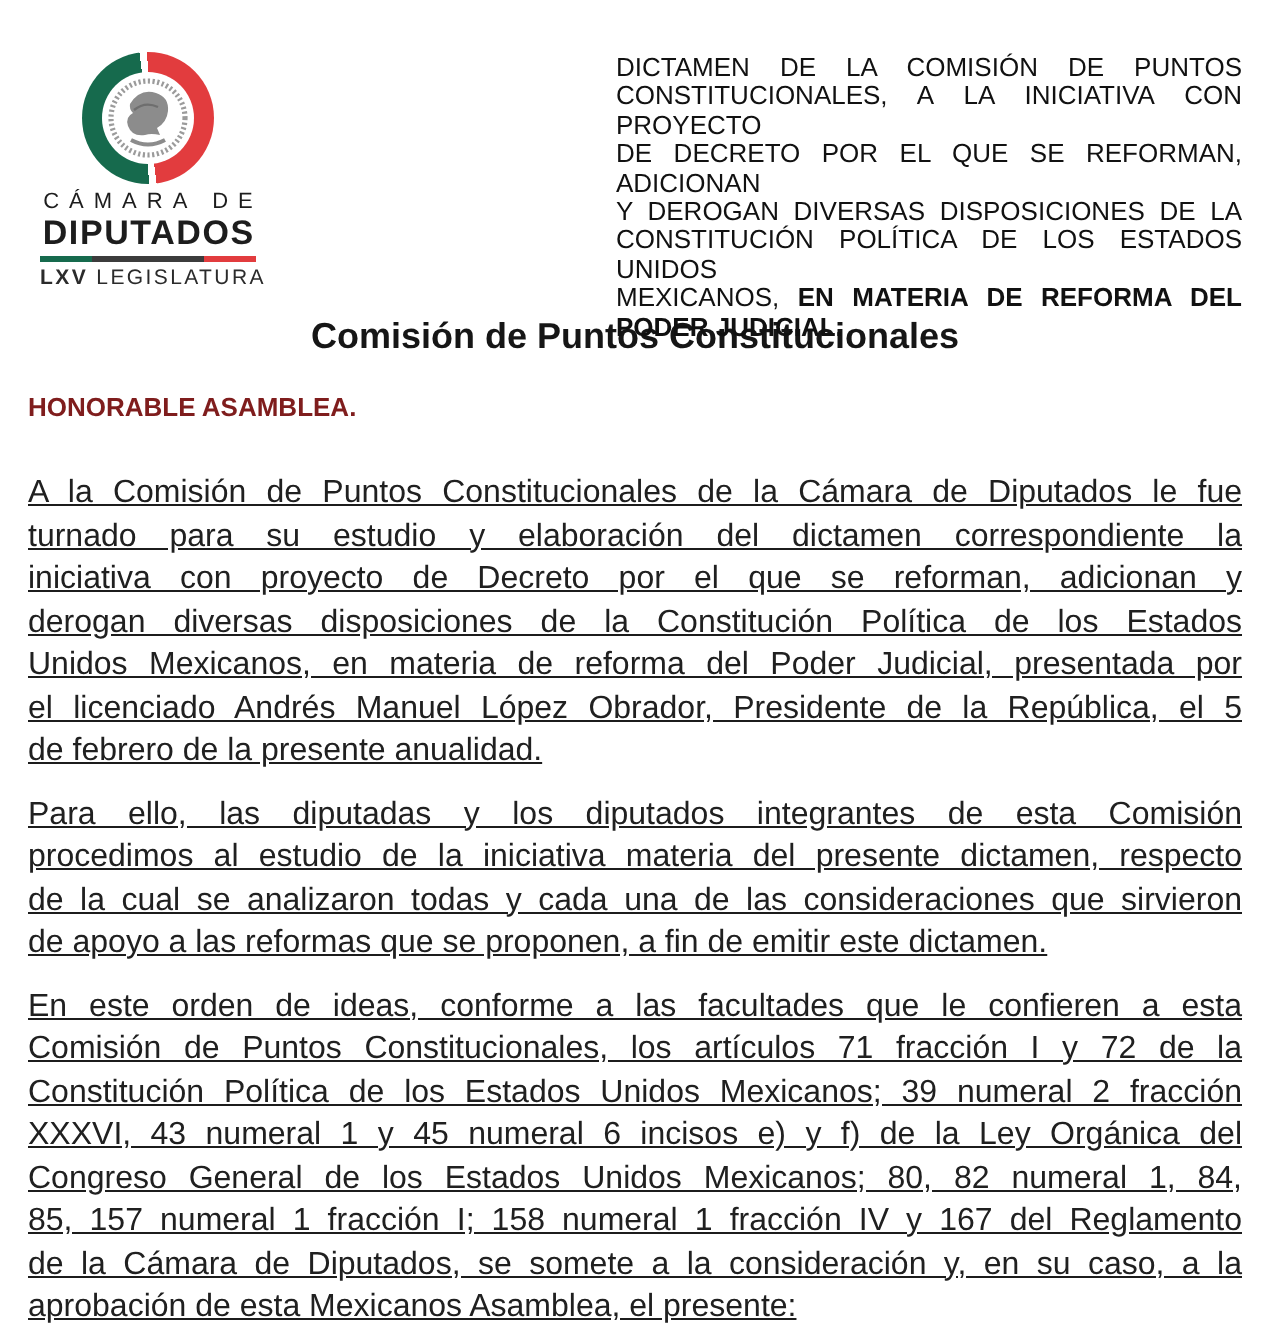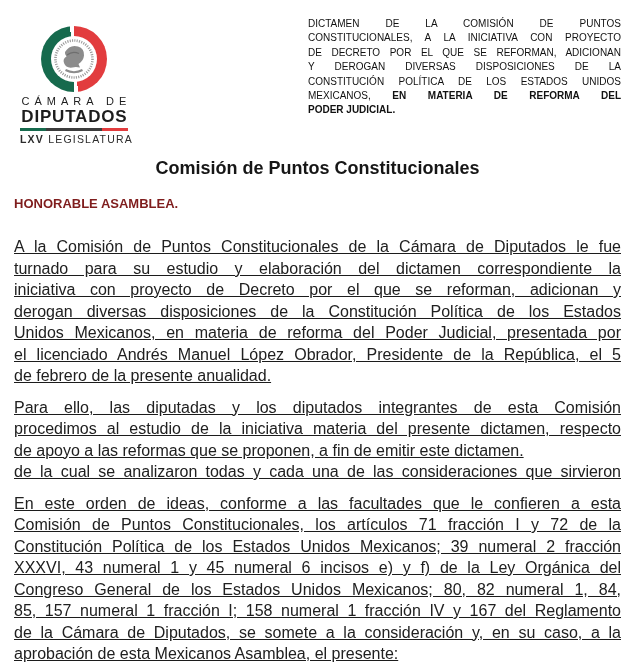--- a/index.html
+++ b/index.html
@@ -56,22 +56,22 @@
   .logo-leg {
     margin-top: 3px;
     font-size: 10.5px; line-height: 11px;
     letter-spacing: 1.2px;
     text-align: left; color: #2b2b2b;
     white-space: nowrap;
   }
   .logo-leg .num { font-weight: bold; }
 
   .caption {
-    position: absolute; left: 294px; top: 17px; width: 313px;
-    font-size: 10px; line-height: 14.4px; color: #111111;
+    position: absolute; left: 294px; top: 27px; width: 313px;
+    font-size: 13px; line-height: 14.4px; color: #111111;
   }
 
   
   .jline { text-align: justify; text-align-last: justify; }
   .jline.jlast { text-align-last: left; }
   .b { font-weight: 700; }
 
   
   .title {
     text-align: center;
@@ -141,22 +141,22 @@
         <div class="jline">turnado para su estudio y elaboración del dictamen correspondiente la</div>
         <div class="jline">iniciativa con proyecto de Decreto por el que se reforman, adicionan y</div>
         <div class="jline">derogan diversas disposiciones de la Constitución Política de los Estados</div>
         <div class="jline">Unidos Mexicanos, en materia de reforma del Poder Judicial, presentada por</div>
         <div class="jline">el licenciado Andrés Manuel López Obrador, Presidente de la República, el 5</div>
         <div class="jline jlast">de febrero de la presente anualidad.</div>
       </div>
     <div class="para">
         <div class="jline">Para ello, las diputadas y los diputados integrantes de esta Comisión</div>
         <div class="jline">procedimos al estudio de la iniciativa materia del presente dictamen, respecto</div>
+        <div class="jline">de la cual se analizaron todas y cada una de las consideraciones que sirvieron</div>
         <div class="jline jlast">de apoyo a las reformas que se proponen, a fin de emitir este dictamen.</div>
-        <div class="jline">de la cual se analizaron todas y cada una de las consideraciones que sirvieron</div>
       </div>
     <div class="para">
         <div class="jline">En este orden de ideas, conforme a las facultades que le confieren a esta</div>
         <div class="jline">Comisión de Puntos Constitucionales, los artículos 71 fracción I y 72 de la</div>
         <div class="jline">Constitución Política de los Estados Unidos Mexicanos; 39 numeral 2 fracción</div>
         <div class="jline">XXXVI, 43 numeral 1 y 45 numeral 6 incisos e) y f) de la Ley Orgánica del</div>
         <div class="jline">Congreso General de los Estados Unidos Mexicanos; 80, 82 numeral 1, 84,</div>
         <div class="jline">85, 157 numeral 1 fracción I; 158 numeral 1 fracción IV y 167 del Reglamento</div>
         <div class="jline">de la Cámara de Diputados, se somete a la consideración y, en su caso, a la</div>
         <div class="jline jlast">aprobación de esta Mexicanos Asamblea, el presente:</div>

